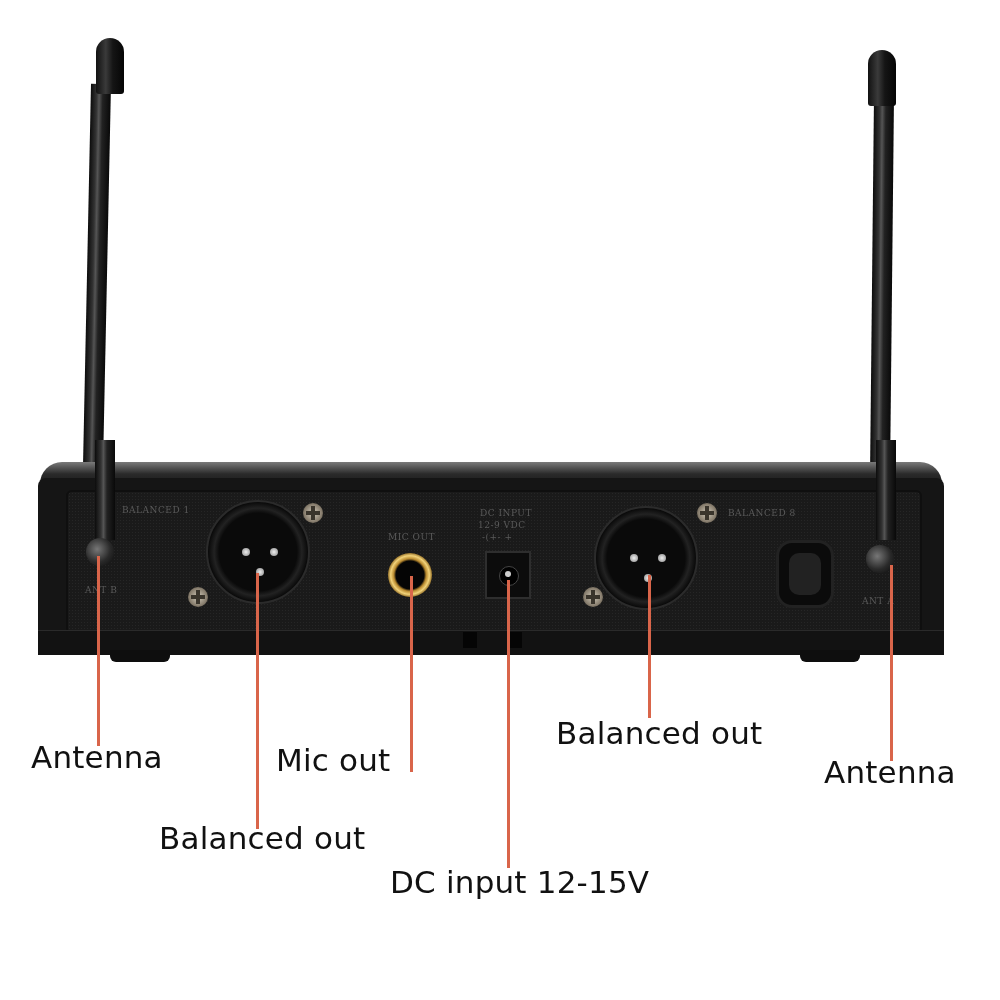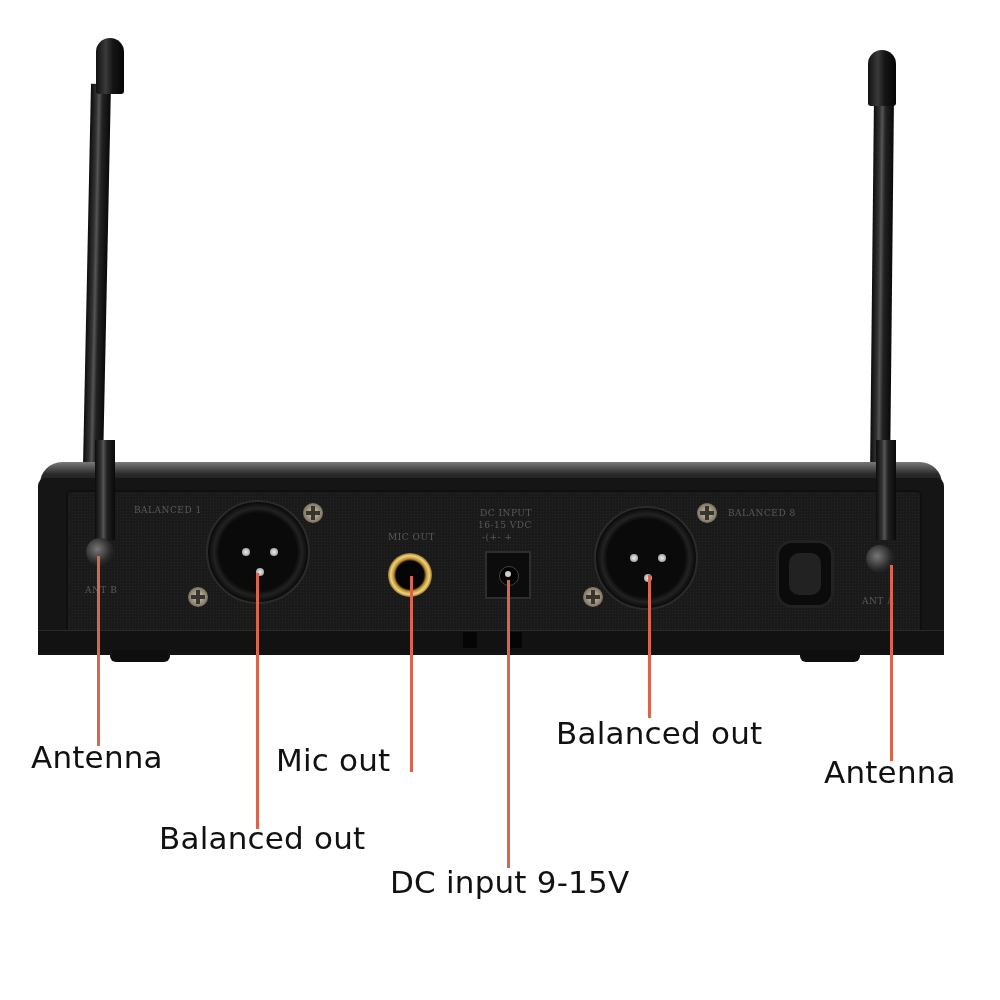--- a/index.html
+++ b/index.html
@@ -65,25 +65,25 @@
 <div class="panel"></div>
 <div class="body-bottom"></div>
 <div class="foot" style="left:110px;"></div>
 <div class="foot" style="left:800px;"></div>
 <div class="notch" style="left:463px;"></div>
 <div class="notch" style="left:508px;"></div>
 
 <div class="antenna-rod" style="left:95px;top:440px;height:100px;"></div>
 <div class="antenna-rod" style="left:876px;top:440px;height:100px;"></div>
 
-<span class="tiny-label" style="left:122px;top:505px;margin-left:12px;">BALANCED 1</span>
+<span class="tiny-label" style="left:122px;top:505px;">BALANCED 1</span>
 <span class="tiny-label" style="left:85px;top:585px;">ANT B</span>
 <span class="tiny-label" style="left:388px;top:532px;">MIC OUT</span>
 <span class="tiny-label" style="left:480px;top:508px;">DC INPUT</span>
-<span class="tiny-label" style="left:478px;top:520px;">16-15 VDC</span>
+<span class="tiny-label" style="left:478px;top:520px;">12-9 VDC</span>
 <span class="tiny-label" style="left:482px;top:532px;">-(+- +</span>
 <span class="tiny-label" style="left:728px;top:508px;">BALANCED 8</span>
 <span class="tiny-label" style="left:862px;top:596px;">ANT A</span>
 
 <div class="ant-nut" style="left:86px;top:538px;"></div>
 
 <div class="xlr-outer" style="left:206px;top:500px;">
   <div class="xlr-pin" style="left:34px;top:46px;"></div>
   <div class="xlr-pin" style="left:62px;top:46px;"></div>
   <div class="xlr-pin" style="left:48px;top:66px;"></div>
@@ -115,15 +115,15 @@
 <div class="leader" style="left:97px;top:556px;height:190px;"></div>
 <div class="leader" style="left:256px;top:573px;height:256px;"></div>
 <div class="leader" style="left:410px;top:576px;height:196px;"></div>
 <div class="leader" style="left:507px;top:580px;height:288px;"></div>
 <div class="leader" style="left:648px;top:575px;height:143px;"></div>
 <div class="leader" style="left:890px;top:565px;height:196px;"></div>
 
 <span class="callout" style="left:31px;top:739px;">Antenna</span>
 <span class="callout" style="left:159px;top:820px;">Balanced out</span>
 <span class="callout" style="left:276px;top:742px;">Mic out</span>
-<span class="callout" style="left:390px;top:864px;">DC input 9-15V</span>
+<span class="callout" style="left:390px;top:864px;">DC input 12-15V</span>
 <span class="callout" style="left:556px;top:715px;">Balanced out</span>
 <span class="callout" style="left:824px;top:754px;">Antenna</span>
 
 </body></html>

